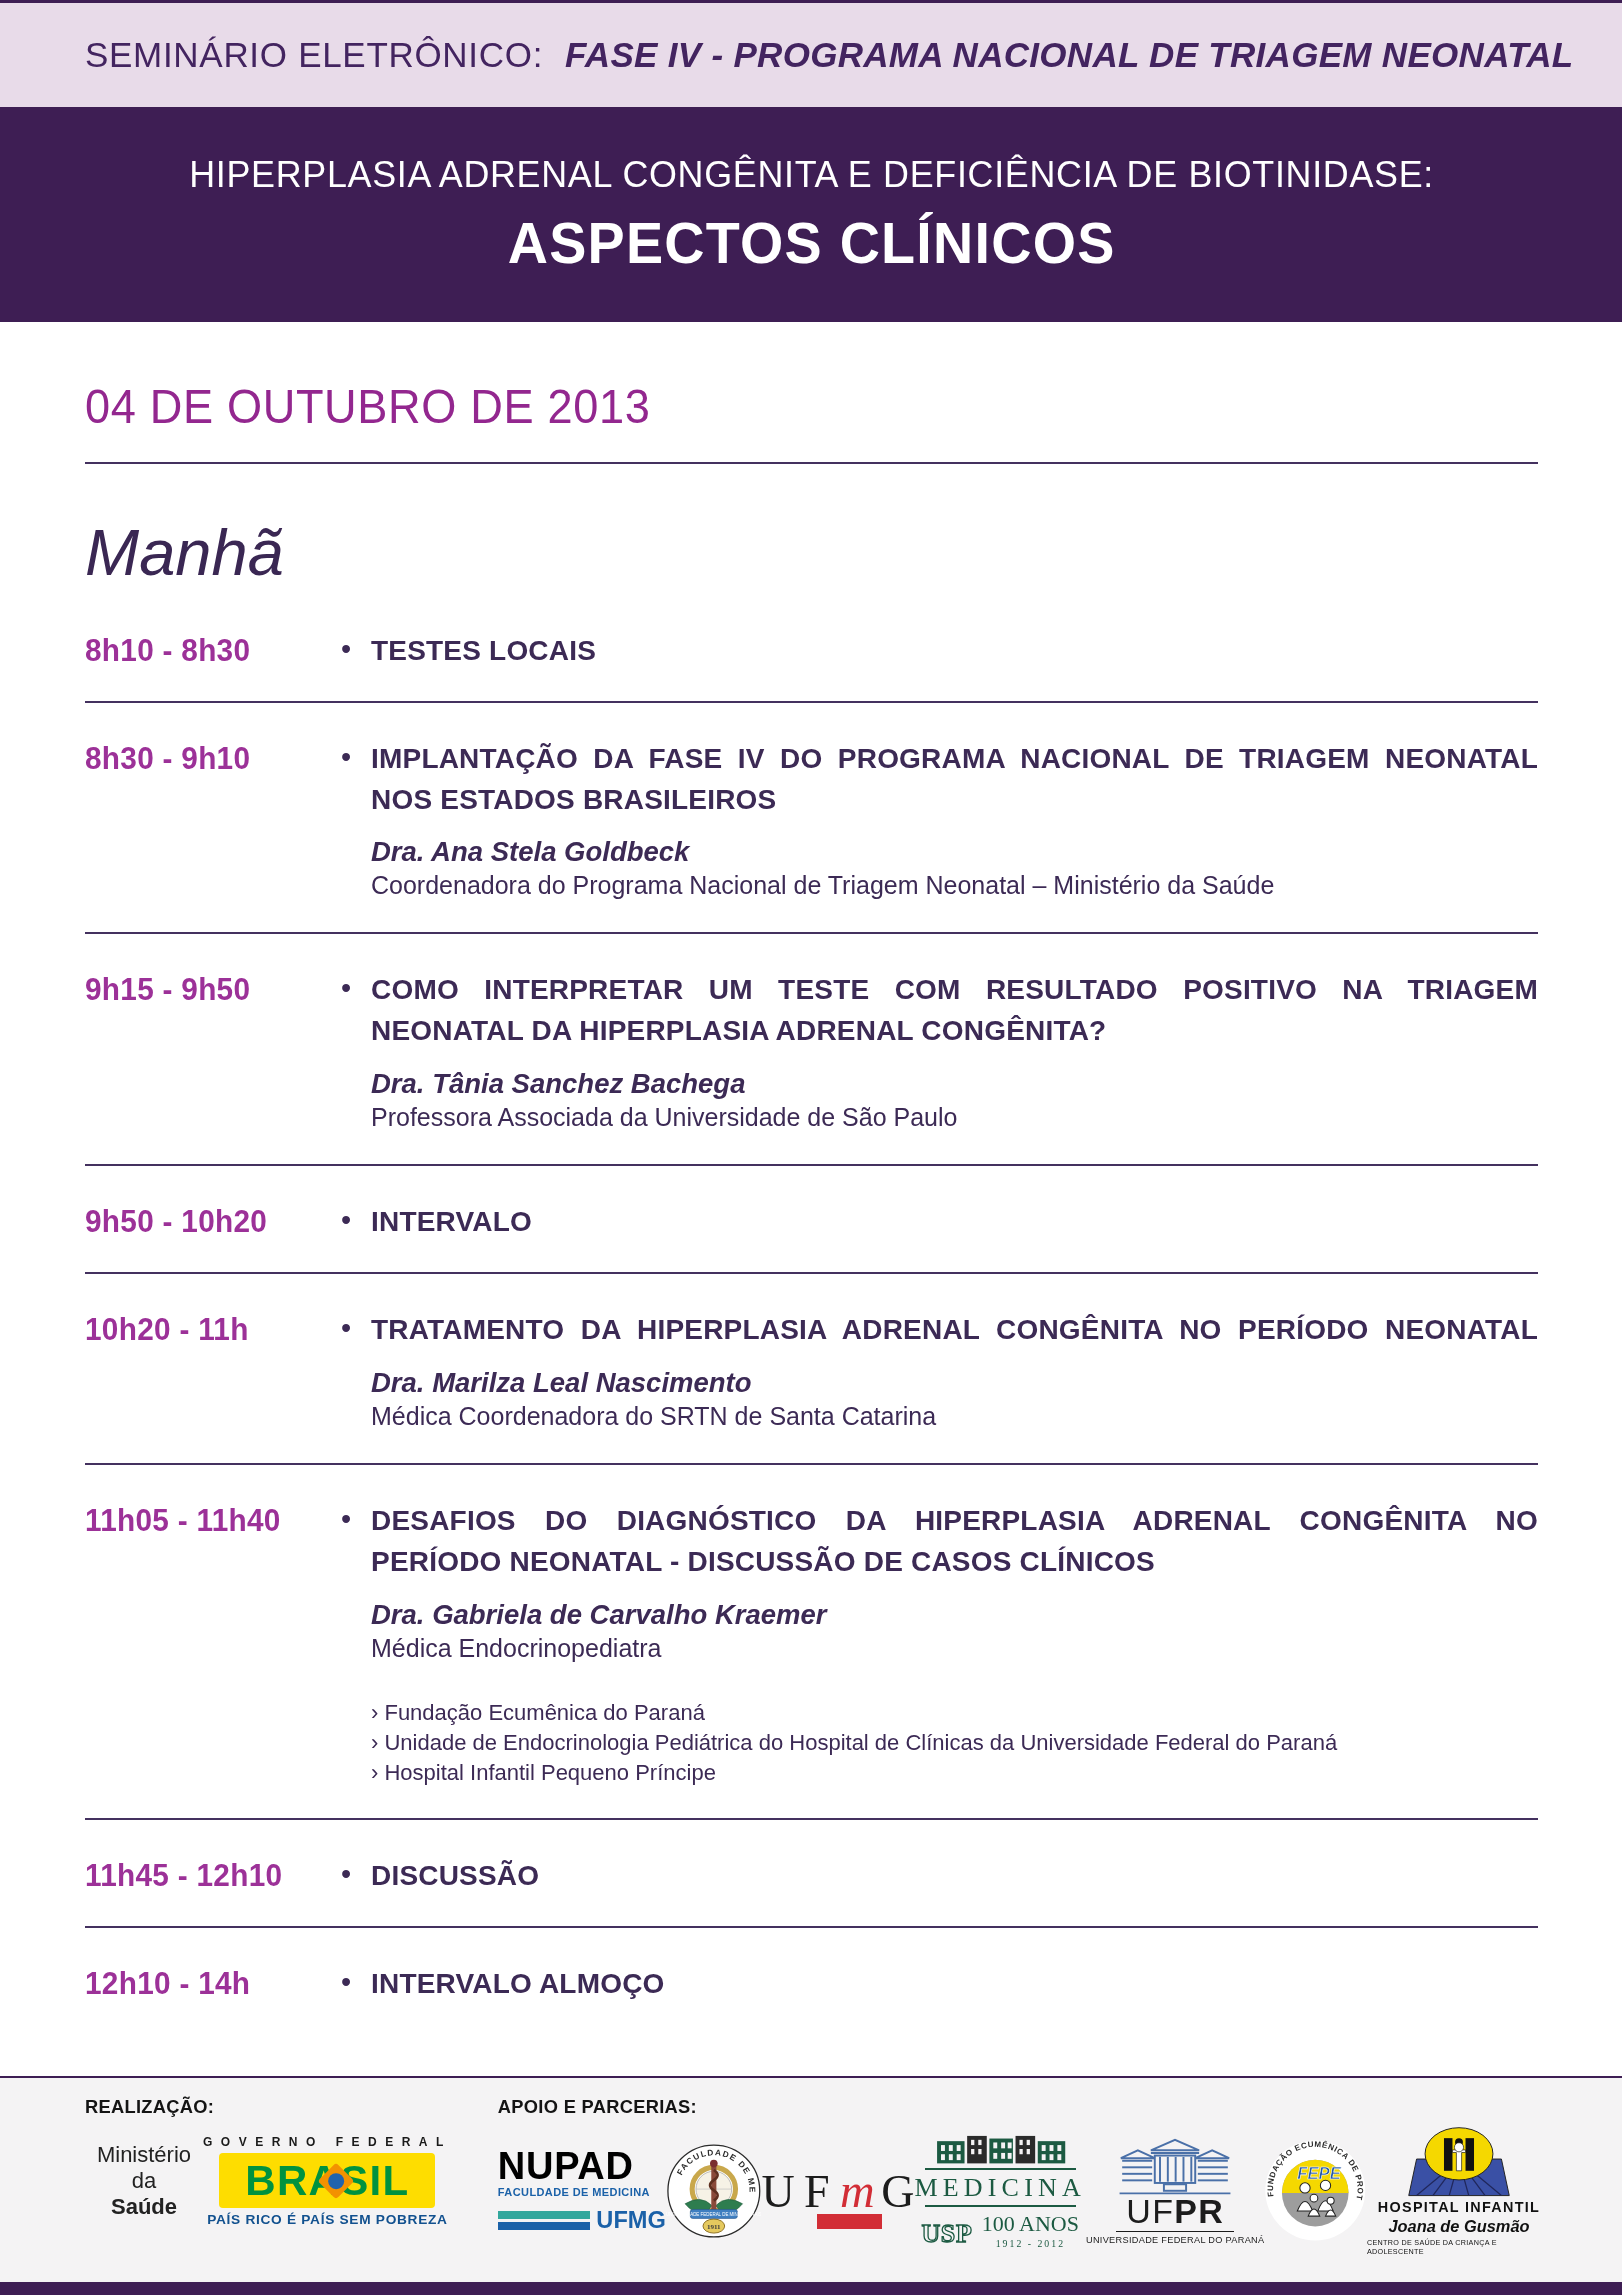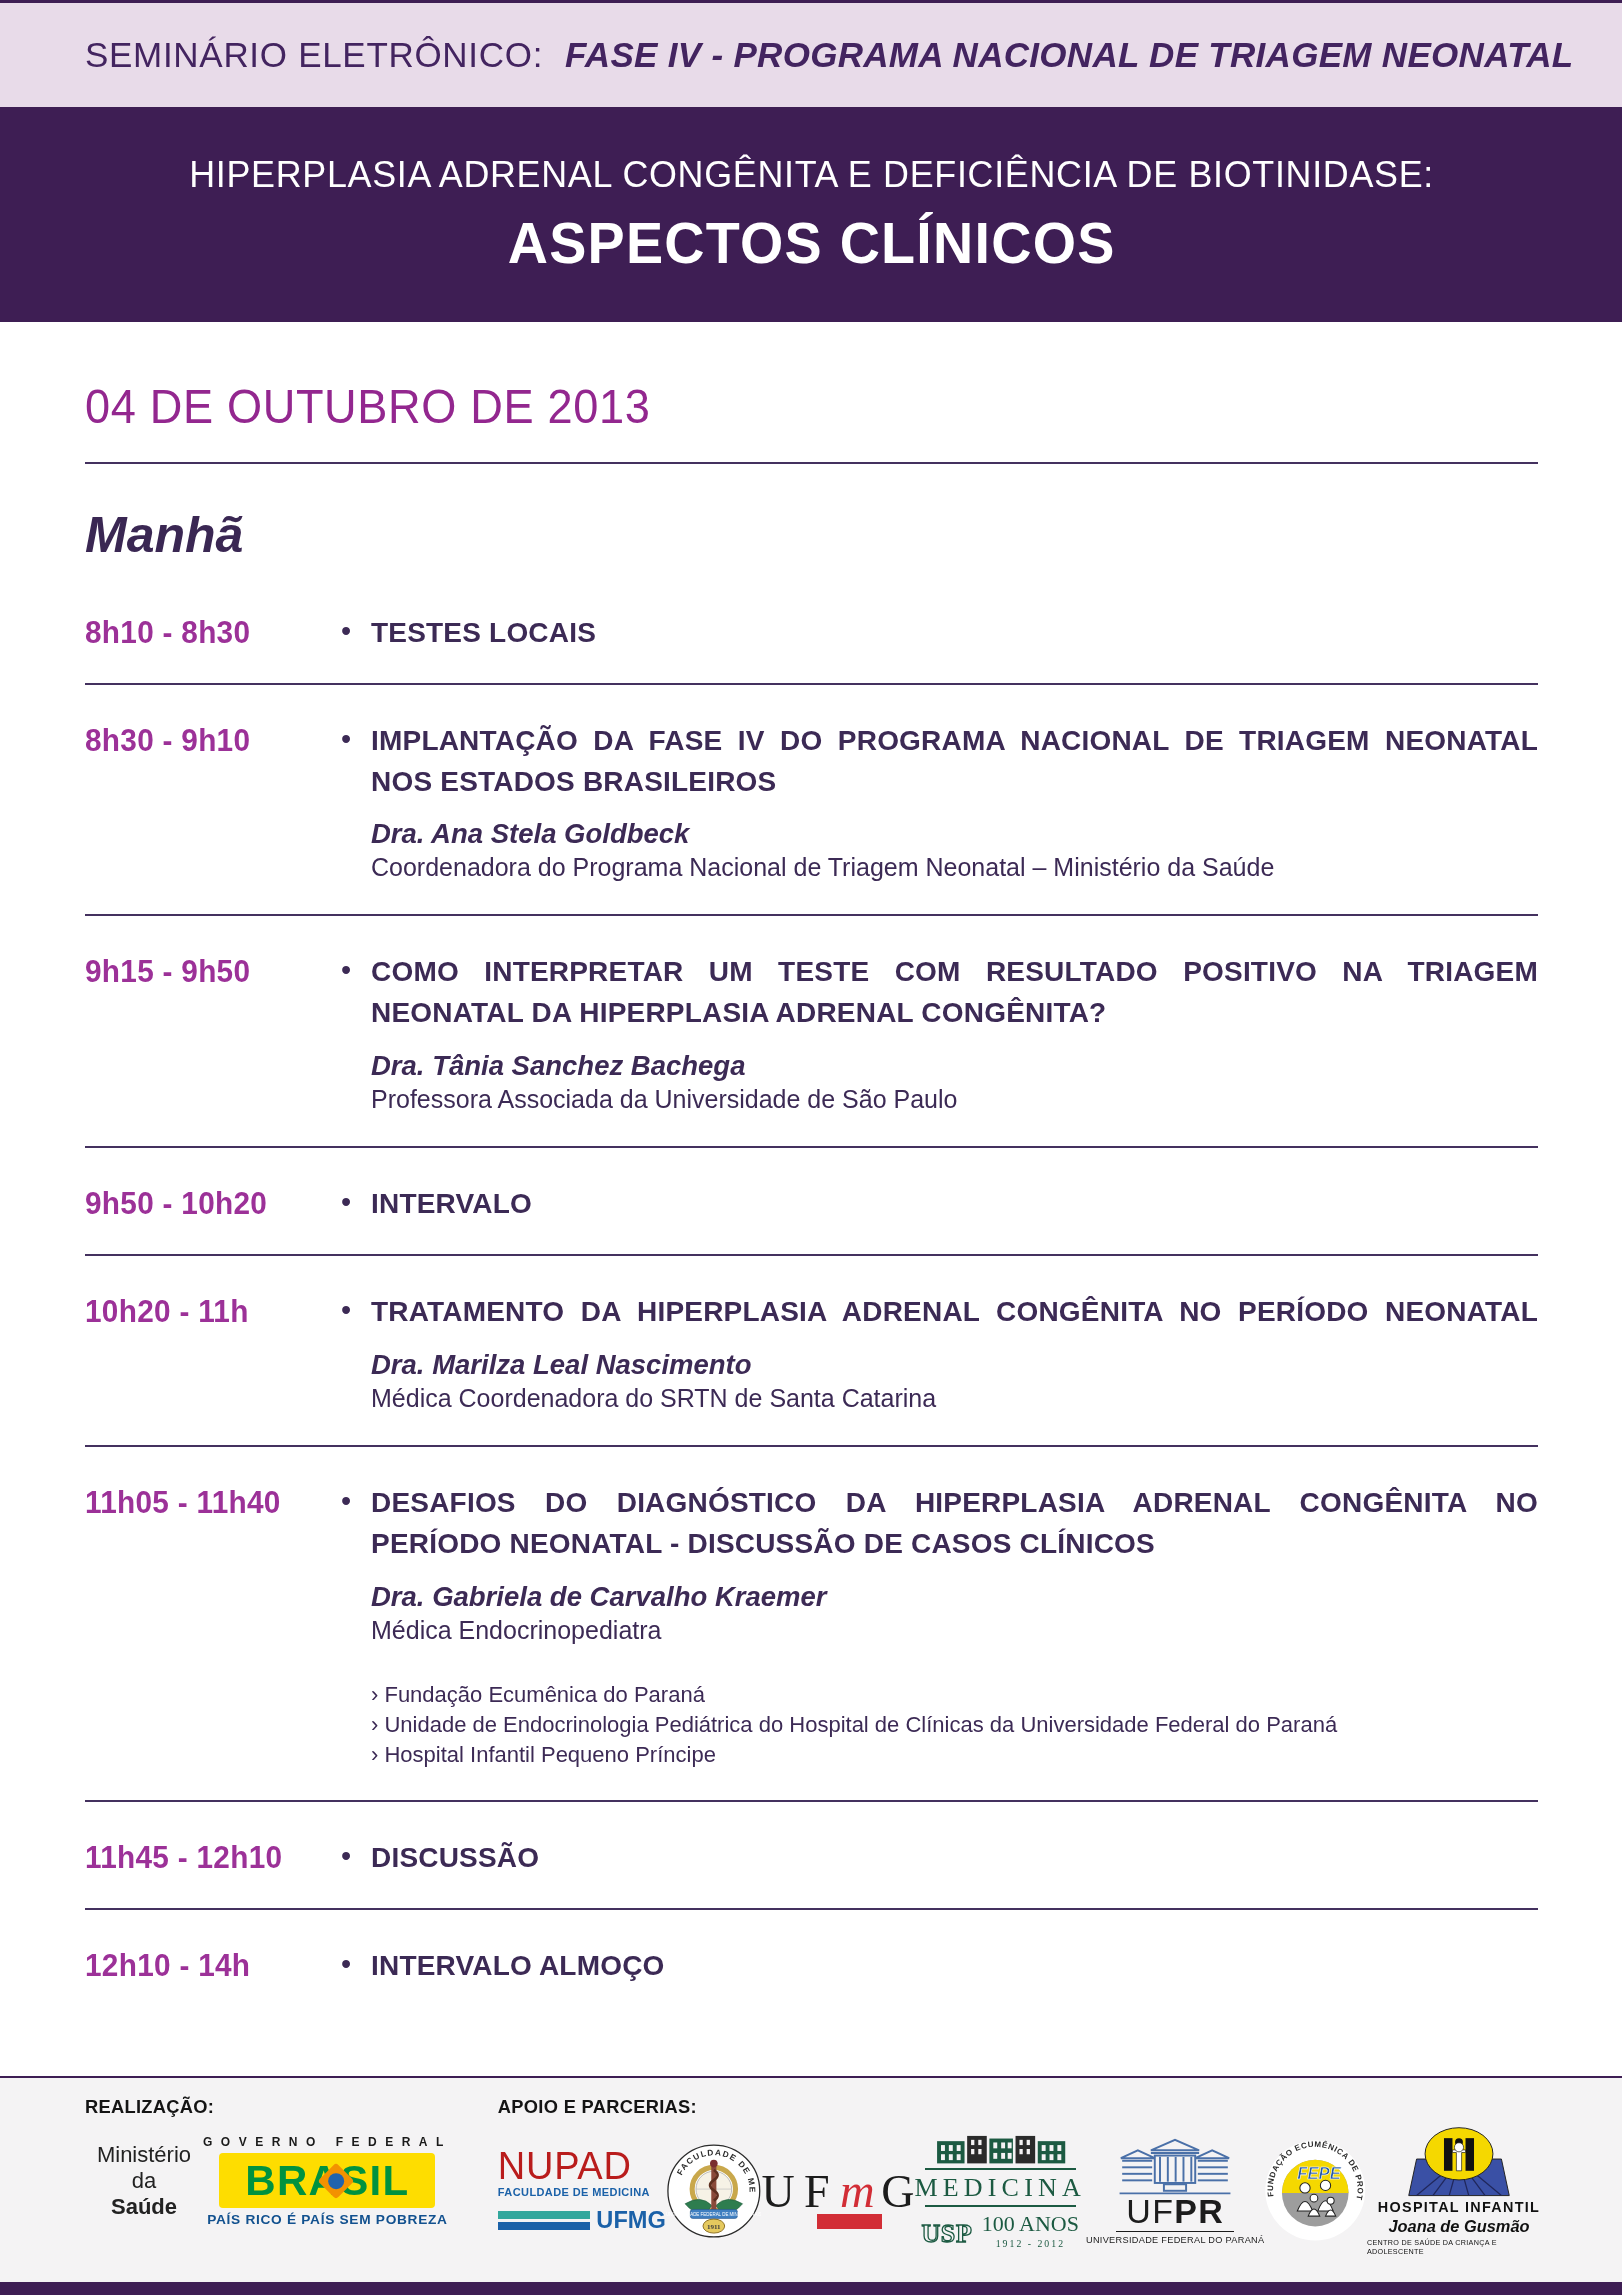--- a/index.html
+++ b/index.html
@@ -17,21 +17,21 @@
   .banner{position:absolute;top:107px;left:0;width:100%;height:215px;background:#3e1e54;
           display:flex;flex-direction:column;align-items:center;justify-content:center;color:#ffffff;}
   .banner .l1{font-size:37px;letter-spacing:0.7px;transform:scaleX(0.97);white-space:nowrap;}
   .banner .l2{font-size:58px;font-weight:800;letter-spacing:1.3px;margin-top:13px;transform:scaleX(0.96);}
 
   
   .content{position:absolute;top:322px;left:0;width:100%;padding:0 85px;}
   .date-h{margin-top:59px;font-size:48px;font-weight:500;color:#93278f;letter-spacing:0.7px;
           transform:scaleX(0.94);transform-origin:left;line-height:52px;}
   .rule{border:none;border-top:2px solid #44315f;margin:29px 0 0 0;}
-  .period-h{margin-top:41px;font-size:50px;font-style:italic;font-weight:700;color:#3a2753;line-height:60px;}
+  .period-h{margin-top:59px;font-size:65px;font-style:italic;font-weight:400;color:#3a2753;line-height:60px;}
   .rows{margin-top:11.8px;}
   .srow{display:flex;align-items:flex-start;padding:35px 0 30px 0;border-bottom:2px solid #44315f;}
   .srow.last{border-bottom:none;}
   .s-time{width:236px;flex:0 0 236px;font-size:31px;font-weight:700;color:#9c3198;line-height:41px;
           letter-spacing:0.3px;transform:scaleX(0.96);transform-origin:left;}
   .s-bullet{width:50px;flex:0 0 50px;font-size:29px;color:#3c2a55;line-height:39px;text-align:center;}
   .s-body{flex:1;min-width:0;}
   .s-title{font-size:28px;font-weight:700;color:#3c2a55;line-height:41px;letter-spacing:0.2px;}
   .t-just{text-align:justify;text-align-last:justify;}
   .s-speaker{margin-top:15.7px;font-size:27.5px;font-style:italic;font-weight:700;color:#3c2a55;line-height:34px;}
@@ -60,21 +60,21 @@
   .brasil .box{position:relative;margin-top:3.9px;width:216px;height:55px;background:#fedd00;border-radius:3.9px;
                display:flex;align-items:center;justify-content:center;}
   .brasil .word{font-size:42px;font-weight:800;color:#00923f;letter-spacing:1.3px;position:relative;z-index:1;}
   .brasil .diamond{position:absolute;left:54%;top:50%;width:26px;height:26px;background:#f39200;
                    transform:translate(-50%,-50%) rotate(45deg);border-radius:3.3px;z-index:2;}
   .brasil .globe{position:absolute;left:50%;top:50%;width:15.7px;height:15.7px;background:#1f63ad;border-radius:50%;
                  transform:translate(-50%,-50%) rotate(-45deg);}
   .brasil .tag{margin-top:3.9px;font-size:13.7px;font-weight:700;color:#12518f;letter-spacing:0.7px;white-space:nowrap;}
 
   .nupad{display:flex;flex-direction:column;align-items:flex-start;}
-  .nupad .n1{font-size:38px;font-weight:400;color:#b91c1c;letter-spacing:0.7px;line-height:38px;}
+  .nupad .n1{font-size:38px;font-weight:700;color:#000000;letter-spacing:0.7px;line-height:38px;}
   .nupad .n2{font-size:11px;font-weight:700;color:#1b61a8;letter-spacing:0.4px;margin-top:1.3px;}
   .nupad .nrow{display:flex;align-items:center;margin-top:9px;gap:6.5px;}
   .nupad .bars{display:flex;flex-direction:column;gap:3.3px;}
   .nupad .bar1{width:92px;height:7.9px;background:#33a79d;}
   .nupad .bar2{width:92px;height:7.9px;background:#1b61a8;}
   .nupad .n3{font-size:23.6px;font-weight:700;color:#1b61a8;}
 
   .ufmg{position:relative;font-family:"Liberation Serif",serif;display:flex;align-items:baseline;}
   .ufmg .uf{font-size:46px;color:#1c1c1c;letter-spacing:9.2px;}
   .ufmg .m{font-size:48px;font-style:italic;color:#d22d36;margin-left:1.3px;}

